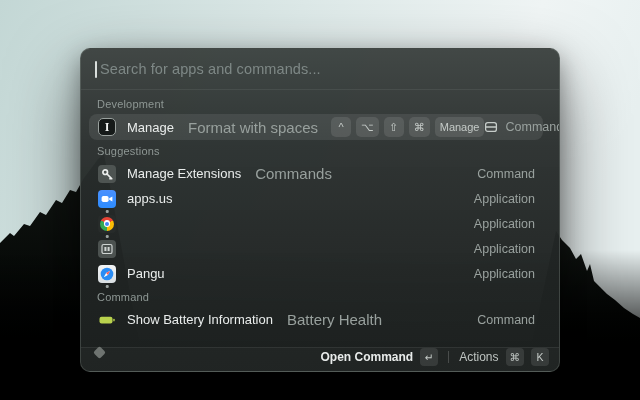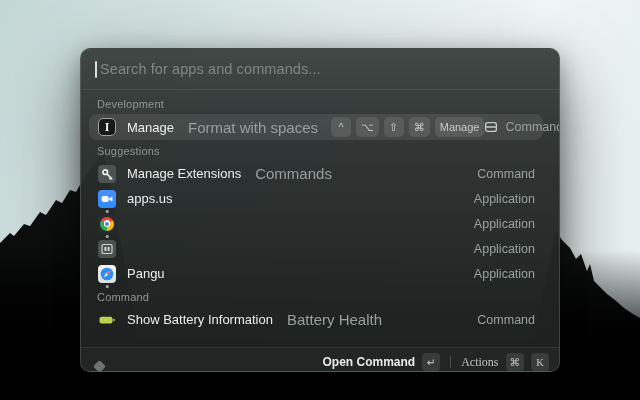--- a/index.html
+++ b/index.html
@@ -44,21 +44,21 @@
   .zoom-icon{background:linear-gradient(180deg,#4a90fd,#2d8cff);}
   .chrome-icon{background:#272b2a;}
   .chrome-ball{width:14px;height:14px;border-radius:50%;position:relative;
     background:conic-gradient(from -60deg,#ea4335 0 120deg,#fbbc05 0 240deg,#34a853 0 360deg);}
   .chrome-ball::before{content:"";position:absolute;inset:3.6px;background:#fff;border-radius:50%;}
   .chrome-ball::after{content:"";position:absolute;inset:5px;background:#4285f4;border-radius:50%;}
   .karabiner-icon{background:#4c5250;}
   .safari-icon{background:linear-gradient(180deg,#f2f4f5,#d9dee1);}
   .cmd-type-icon{margin-right:7px;display:flex;align-items:center;}
 
-  .footer{flex:0 0 23px;display:flex;align-items:flex-end;padding:0 10px;
+  .footer{flex:0 0 23px;display:flex;align-items:flex-start;padding:0 10px;
     border-top:1px solid rgba(255,255,255,0.07);background:rgba(255,255,255,0.025);}
   .raycast-logo{width:9px;height:9px;background:#7b817e;border-radius:2px;transform:rotate(45deg);margin-left:4px;opacity:.85;}
   .footer-right{margin-left:auto;display:flex;align-items:center;}
   .footer-primary{font-size:12px;font-weight:700;color:#e8ebea;}
   .fkey{min-width:18px;height:18px;box-sizing:border-box;padding:0 4px;border-radius:4px;margin-left:7px;
     background:rgba(255,255,255,0.10);color:#c4cac7;font-size:10.5px;display:flex;align-items:center;justify-content:center;}
   .vsep{width:1px;height:12px;background:rgba(255,255,255,0.18);margin:0 10px;}
   .actions-label{font-size:12px;color:#bdc3c0;}
 </style>
 </head>
@@ -219,21 +219,21 @@
     </div>
 
     <div class="footer">
       <span class="raycast-logo"></span>
       <span class="footer-right">
         <span style="display:flex;align-items:center;">
           <span class="footer-primary">Open Command</span>
           <span class="fkey">↵</span>
         </span>
         <span class="vsep"></span>
-        <span style="display:flex;align-items:center;font-family:Liberation Serif, serif;">
+        <span style="display:flex;align-items:center;">
           <span class="actions-label">Actions</span>
           <span class="fkey">⌘</span>
           <span class="fkey">K</span>
         </span>
       </span>
     </div>
 
   </div>
 </div>
 

